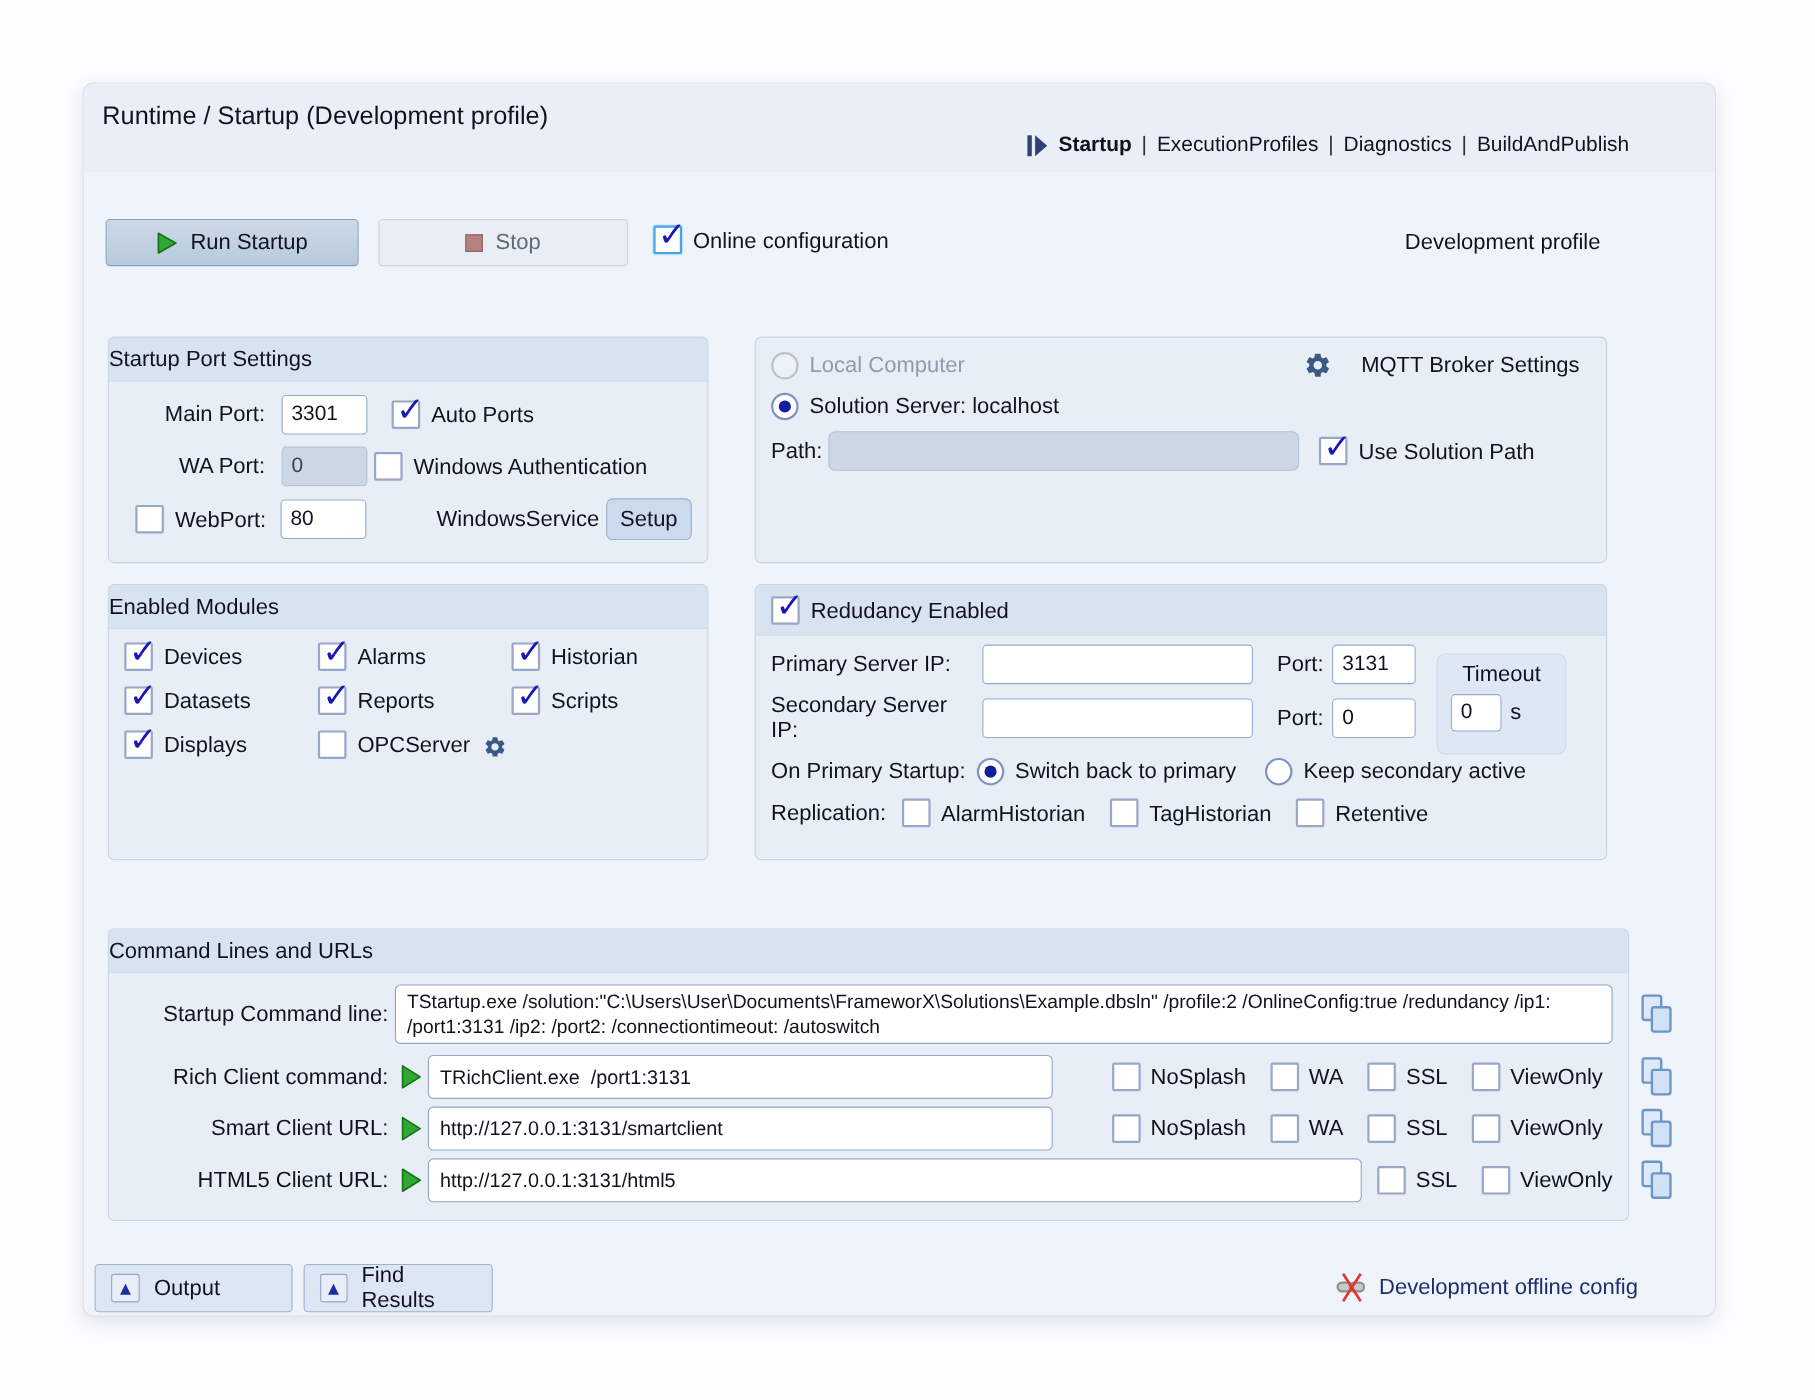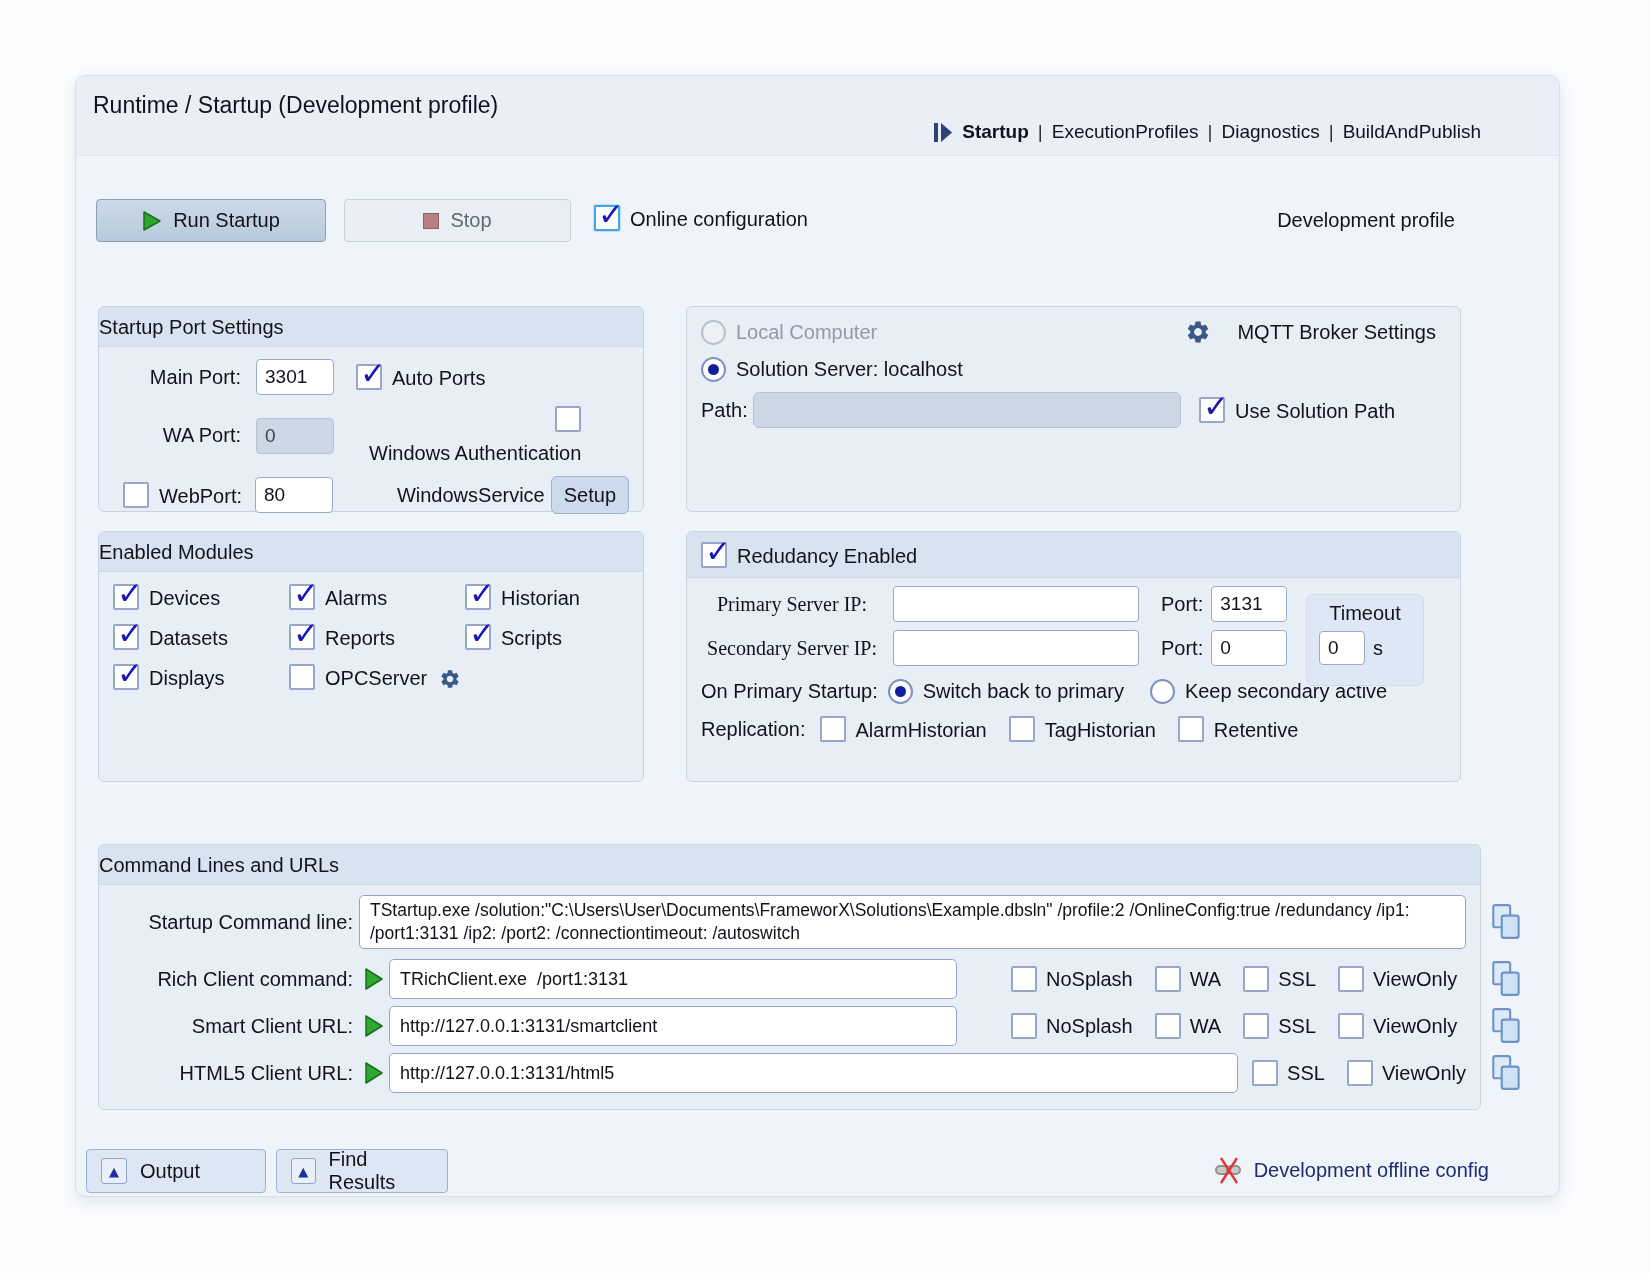--- a/index.html
+++ b/index.html
@@ -47,21 +47,21 @@
   .pbody { position: relative; padding: 0 14px; }
   .panel-ports   { left: 22px;  top: 230px; width: 546px;  height: 206px; }
   .panel-env     { left: 610px; top: 230px; width: 775px;  height: 206px; }
   .panel-modules { left: 22px;  top: 455px; width: 546px;  height: 251px; }
   .panel-redund  { left: 610px; top: 455px; width: 775px;  height: 251px; }
   .panel-cmd     { left: 22px;  top: 768px; width: 1383px; height: 266px; }
 
   .row { display: flex; align-items: center; }
   .fld { font-size: 20px; }
   .lbl-r  { width: 128px; text-align: right; margin-right: 15px; }
-  .lbl-r2 { width: 182px; text-align: center; margin-right: 10px; font-family: Liberation Serif, serif; }
+  .lbl-r2 { width: 182px; text-align: left; margin-right: 10px; }
 
   input.txt {
     height: 36px; border: 1px solid #9aabca; border-radius: 4px; background: #fff;
     font-family: inherit; font-size: 19px; padding: 0 8px; color: #12121e; width: 78px;
   }
   input.txt:disabled { background: #ccd7e6; border-color: #b6c3d6; color: #3a4352; }
 
   
   .cbwrap { display: flex; align-items: flex-end; gap: 10px; font-size: 20px; cursor: pointer; }
   .cb { width: 26px; height: 26px; background: #fff; border: 2px solid #99a6c8; border-radius: 2px;
@@ -173,21 +173,21 @@
         <span class="fld lbl-r">Main Port:</span>
         <input class="txt" value="3301" style="">
         <label class="cbwrap" style="margin-left:22px;">
           <span class="cb checked"></span>
           <span>Auto Ports</span>
         </label>
       </div>
       <div class="row" style="margin-top:11px;">
         <span class="fld lbl-r">WA Port:</span>
         <input class="txt" disabled="" value="0" style="">
-        <label class="cbwrap" style="margin-left:35px;flex-direction:column;">
+        <label class="cbwrap" style="margin-left:6px;">
           <span class="cb"></span>
           <span>Windows Authentication</span>
         </label>
       </div>
       <div class="row" style="margin-top:11px;">
         <label class="cbwrap" style="margin-left:10px;">
           <span class="cb"></span>
           <span>WebPort:</span>
         </label>
         <input class="txt" style="margin-left: 13px;" value="80">

